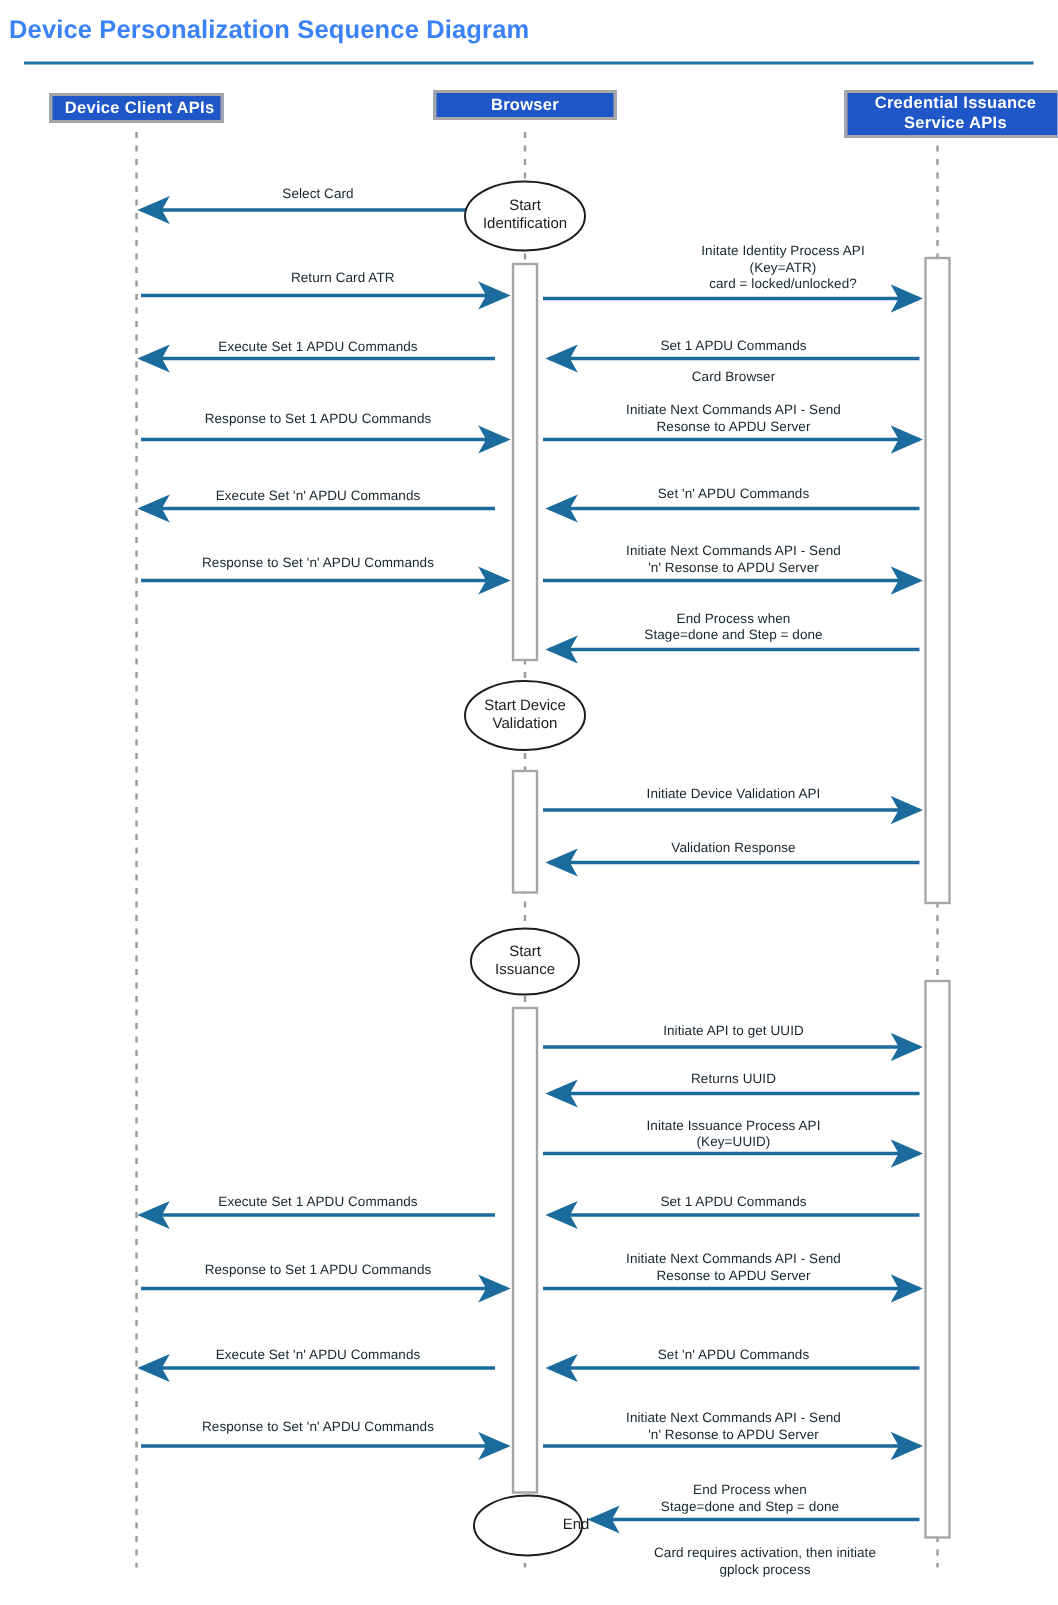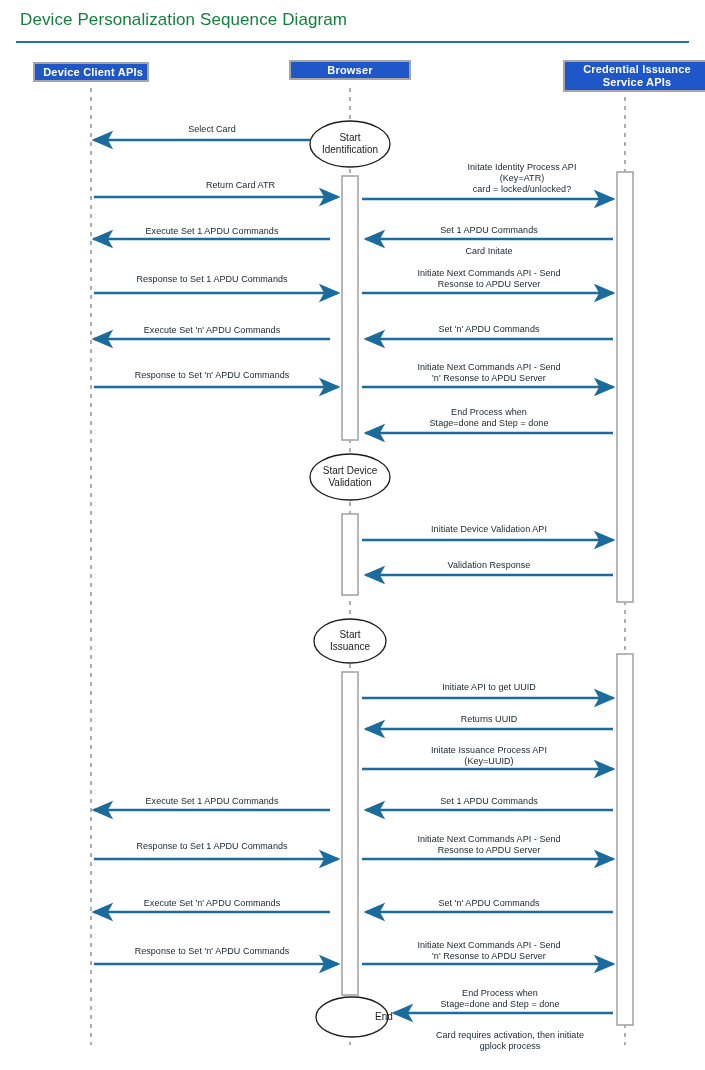--- a/index.html
+++ b/index.html
@@ -9,25 +9,25 @@
   }
   body {
     width: 705px;
     height: 1070px;
     position: relative;
     font-family: "Liberation Sans", sans-serif;
     overflow: hidden;
   }
   #page-title {
     position: absolute;
-    left: 20px;
+    left: 6px;
     top: 10px;
     font-size: 17px;
-    color: #15803d;
-    font-weight: 400;
+    color: #3b82f6;
+    font-weight: 700;
     letter-spacing: 0.1px;
     white-space: nowrap;
   }
   #title-rule {
     position: absolute;
     left: 16px;
     top: 41px;
     width: 673px;
     height: 2px;
     background: #1f74a8;
@@ -157,27 +157,27 @@
     <div class="actor-box" style="left: 289px; top: 60px; width: 122px; height: 20px; background: rgb(31, 86, 200); border-color: rgb(166, 166, 166);">
       <span class="actor-label" style="white-space: pre-line;">Browser</span>
     </div>
     <div class="actor-box" style="left: 563px; top: 60px; width: 148px; height: 32px; background: rgb(31, 86, 200); border-color: rgb(166, 166, 166);">
       <span class="actor-label" style="white-space: pre-line;">Credential Issuance
 Service APIs</span>
     </div>
   </div>
 <div id="label-layer">
     <div class="msg-label" style="left: 212px; top: 124px;">Select Card</div>
-    <div class="msg-label" style="left: 224px; top: 180px; padding-left: 33px;">Return Card ATR</div>
+    <div class="msg-label" style="left: 212px; top: 180px; padding-left: 33px;">Return Card ATR</div>
     <div class="msg-label" style="left: 489px; top: 162px; margin-left: 33px;">Initate Identity Process API
 (Key=ATR)
 card = locked/unlocked?</div>
     <div class="msg-label" style="left: 212px; top: 226px;">Execute Set 1 APDU Commands</div>
     <div class="msg-label" style="left: 489px; top: 225px;">Set 1 APDU Commands</div>
-    <div class="msg-label" style="left: 489px; top: 246px;">Card Initate</div>
+    <div class="msg-label" style="left: 489px; top: 246px;">Card Browser</div>
     <div class="msg-label" style="left: 212px; top: 274px;">Response to Set 1 APDU Commands</div>
     <div class="msg-label" style="left: 489px; top: 268px;">Initiate Next Commands API - Send
 Resonse to APDU Server</div>
     <div class="msg-label" style="left: 212px; top: 325px;">Execute Set 'n' APDU Commands</div>
     <div class="msg-label" style="left: 489px; top: 324px;">Set 'n' APDU Commands</div>
     <div class="msg-label" style="left: 212px; top: 370px;">Response to Set 'n' APDU Commands</div>
     <div class="msg-label" style="left: 489px; top: 362px;">Initiate Next Commands API - Send
 'n' Resonse to APDU Server</div>
     <div class="msg-label" style="left: 489px; top: 407px;">End Process when
 Stage=done and Step = done</div>

